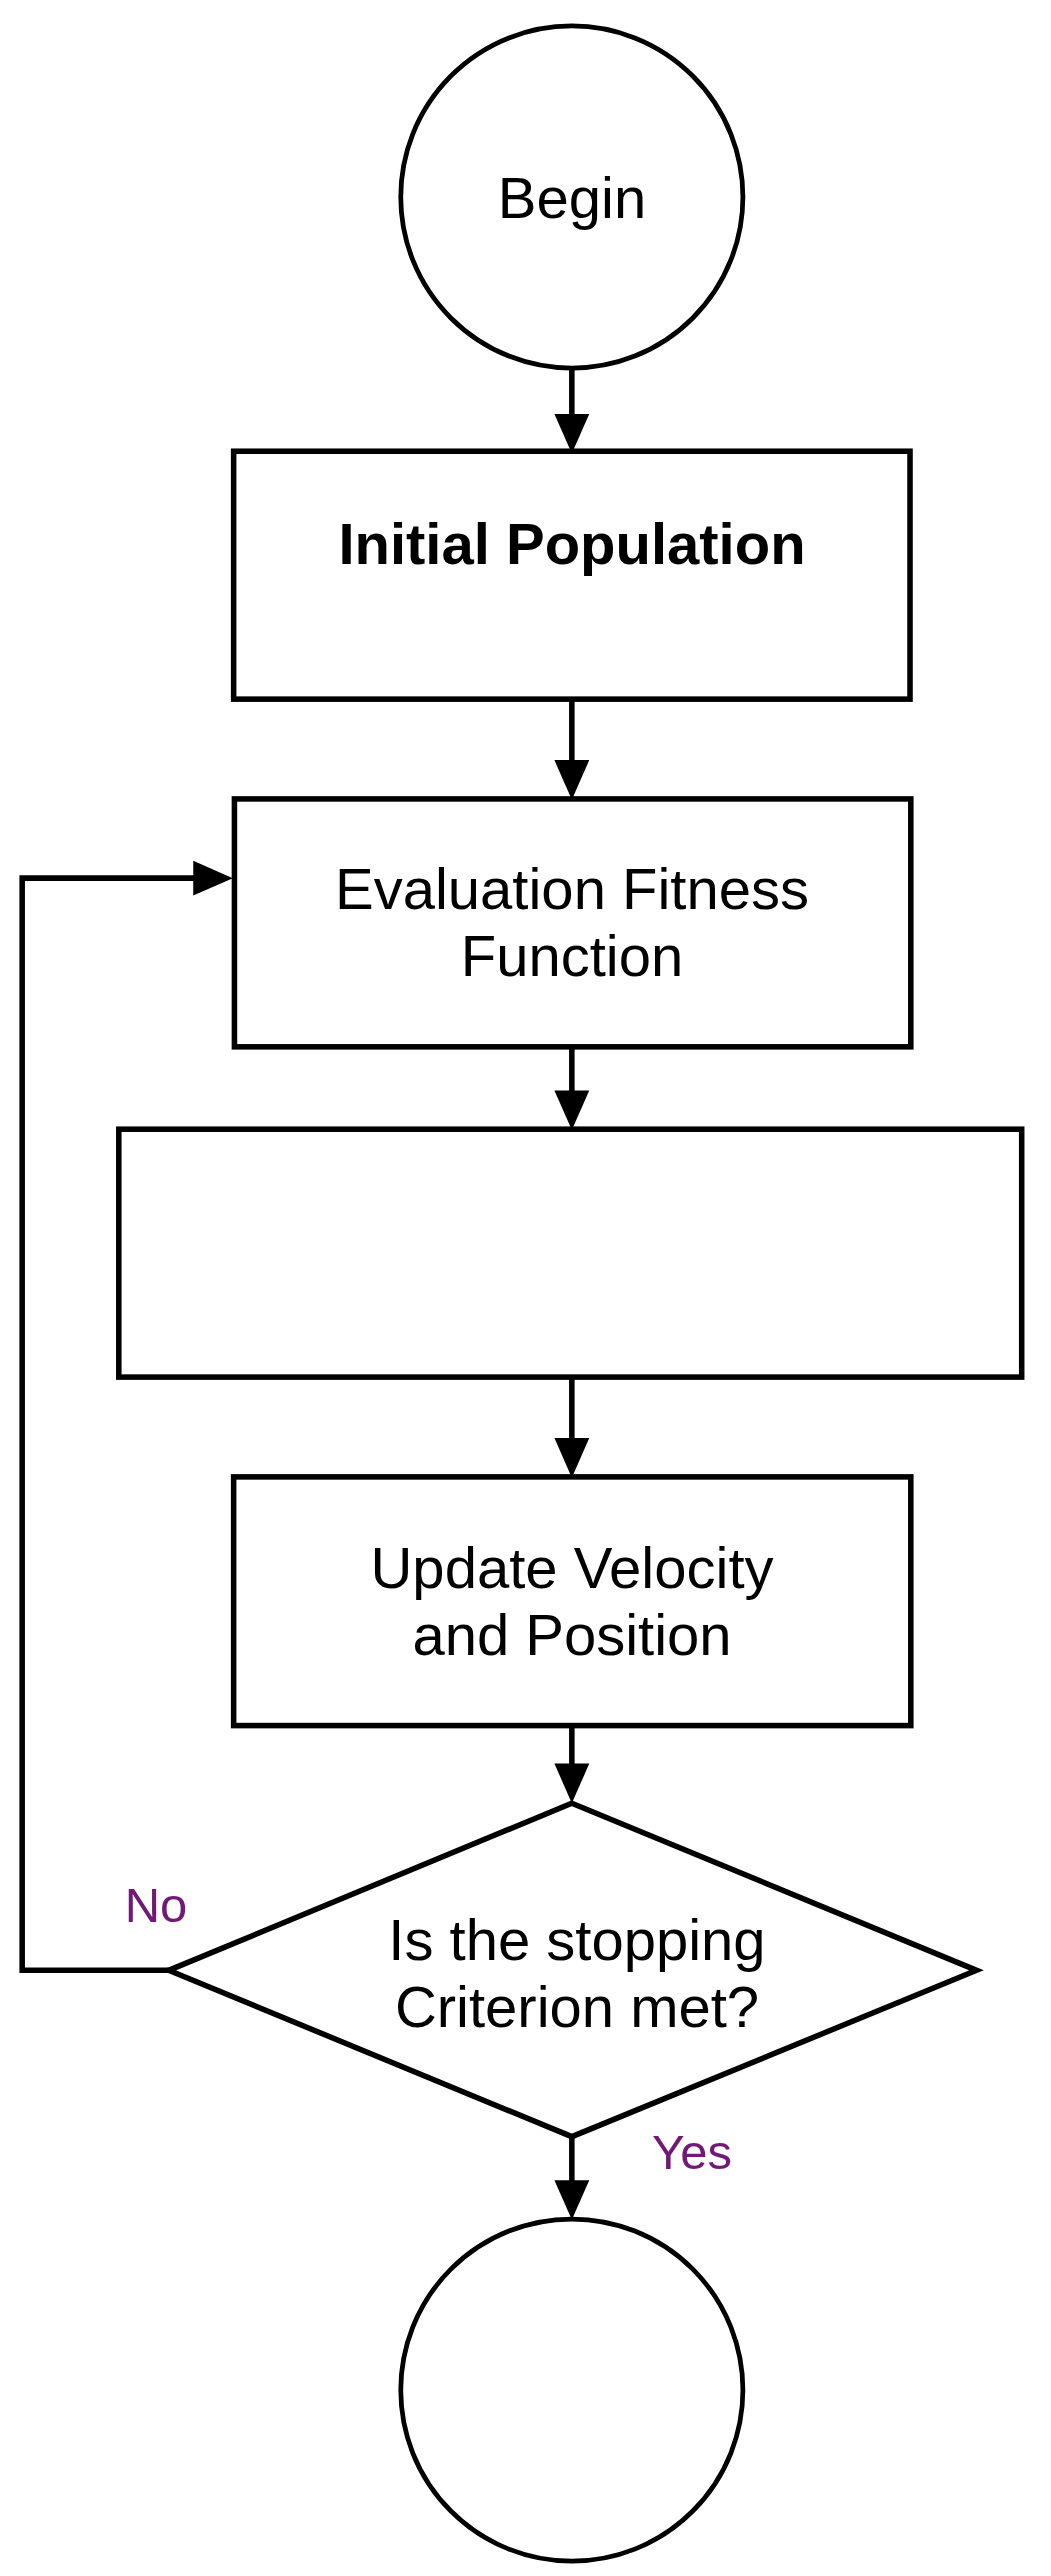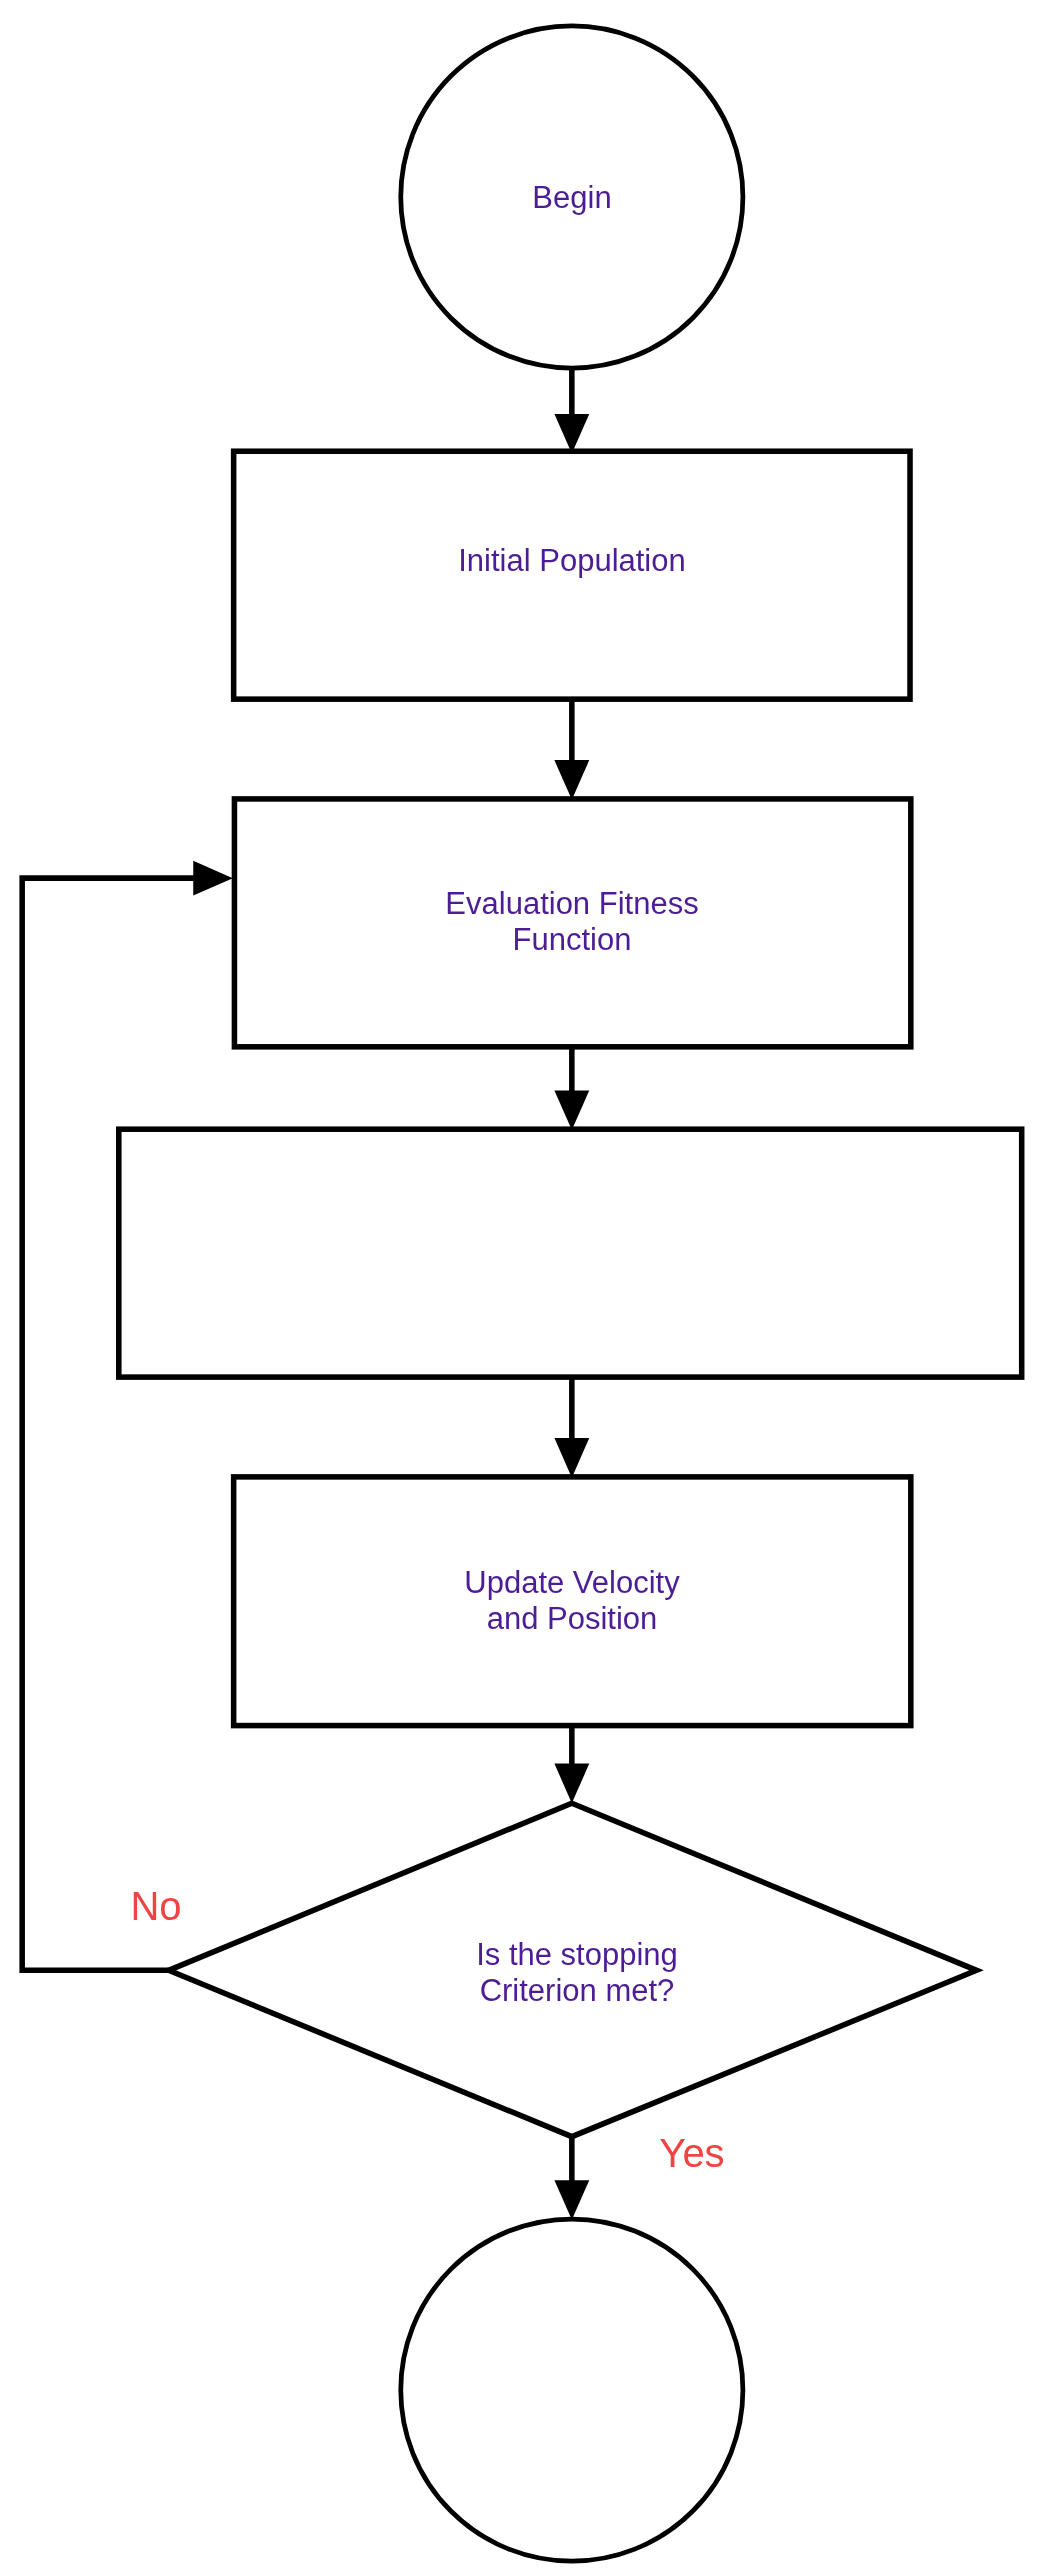--- a/index.html
+++ b/index.html
@@ -37,34 +37,34 @@
     stroke: #000000;
     stroke-width: 7;
   }
   .arrow-head {
     fill: #000000;
     stroke: none;
   }
   .node-label {
     position: absolute;
     text-align: center;
-    color: #4c1d95;
+    color: #000000;
     font-family: "Liberation Sans", sans-serif;
-    font-size: 31px;
+    font-size: 58px;
     line-height: 1.16;
     letter-spacing: 0px;
     white-space: pre-line;
     transform: translate(-50%, -50%);
     pointer-events: none;
   }
   .edge-label {
     position: absolute;
-    color: #ef4444;
+    color: #701a75;
     font-family: "Liberation Sans", sans-serif;
-    font-size: 40px;
+    font-size: 49px;
     line-height: 1.1;
     transform: translate(-50%, -50%);
     white-space: nowrap;
   }
 </style>
 </head>
 <body>
 
 <div id="canvas">
 
@@ -102,21 +102,21 @@
     <rect class="node-shape rect-shape" x="295" y="1864" width="855" height="314"></rect>
 
     <polygon class="node-shape diamond-shape" points="722,2276 1233,2487 722,2697 213,2487"></polygon>
 
     <circle class="node-shape circle-shape" cx="722" cy="3017" r="216"></circle>
 
   </svg>
 
   <div class="node-label" style="left:572px; top:198px; width:301px;">Begin</div>
 
-  <div class="node-label" style="left:572px; top:561px; width:650px;">Initial Population</div>
+  <div class="node-label" style="left:572px; top:544px; width:650px;font-weight:bold;">Initial Population</div>
 
   <div class="node-label" style="left:572px; top:922px; width:650px;">Evaluation Fitness
 Function</div>
 
 
   <div class="node-label" style="left:572px; top:1601px; width:650px;">Update Velocity
 and Position</div>
 
   <div class="node-label" style="left:577px; top:1973px; width:555px;">Is the stopping
 Criterion met?</div>

